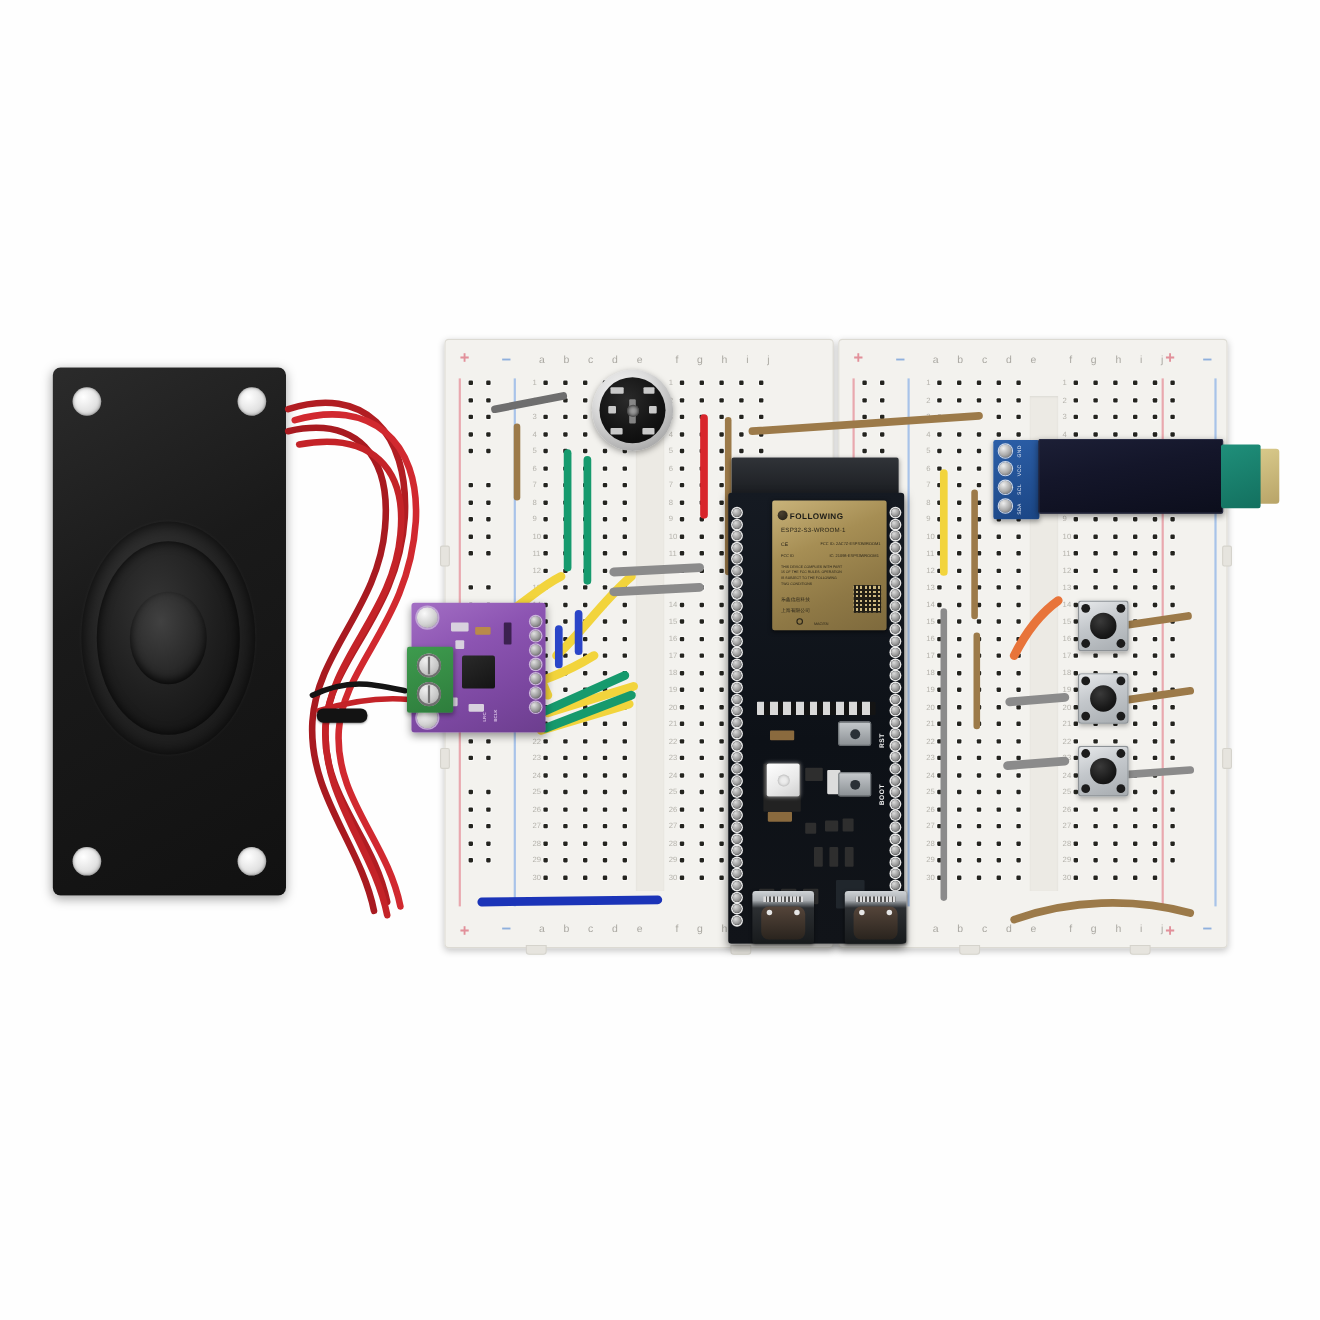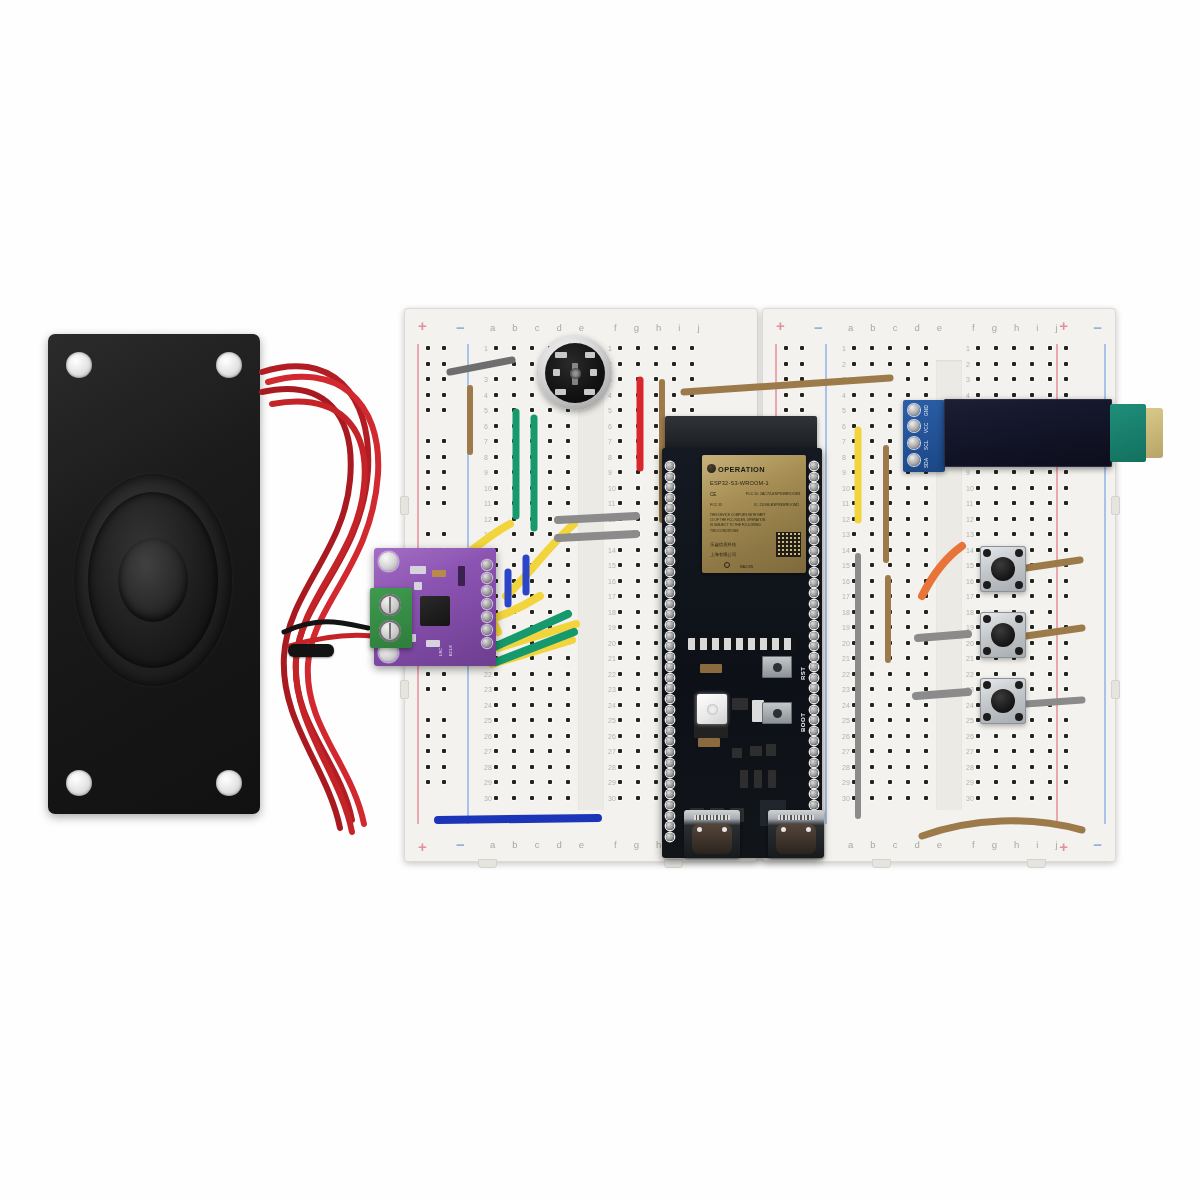--- a/index.html
+++ b/index.html
@@ -1344,21 +1344,21 @@
       </div>
     <div class="tactile" style="left:100px;top:254px;width:30px;height:22px;">
         <i></i>
       </div>
     <div class="btnlbl" style="left:138px;top:232px;">RST</div>
     <div class="btnlbl" style="left:138px;top:284px;">BOOT</div>
   </div>
 
   <div class="wroom">
     <div class="logo"></div>
-    <div class="brand">OPERATION</div>
+    <div class="brand">FOLLOWING</div>
     <div class="pn">ESP32-S3-WROOM-1</div>
     <div class="ce">CE</div>
     <div class="cert">FCC ID: 2AC7Z-ESPS3WROOM1</div>
     <div class="fcc">FCC ID</div>
     <div class="ic">IC: 21098-ESPS3WROOM1</div>
     <div class="blk">THIS DEVICE COMPLIES WITH PART 15 OF THE FCC RULES. OPERATION IS SUBJECT TO THE FOLLOWING TWO CONDITIONS</div>
     <div class="cn">乐鑫信息科技</div>
     <div class="cn" style="top:96px;">上海有限公司</div>
     <div class="qr"></div>
     <div class="dot"></div>

